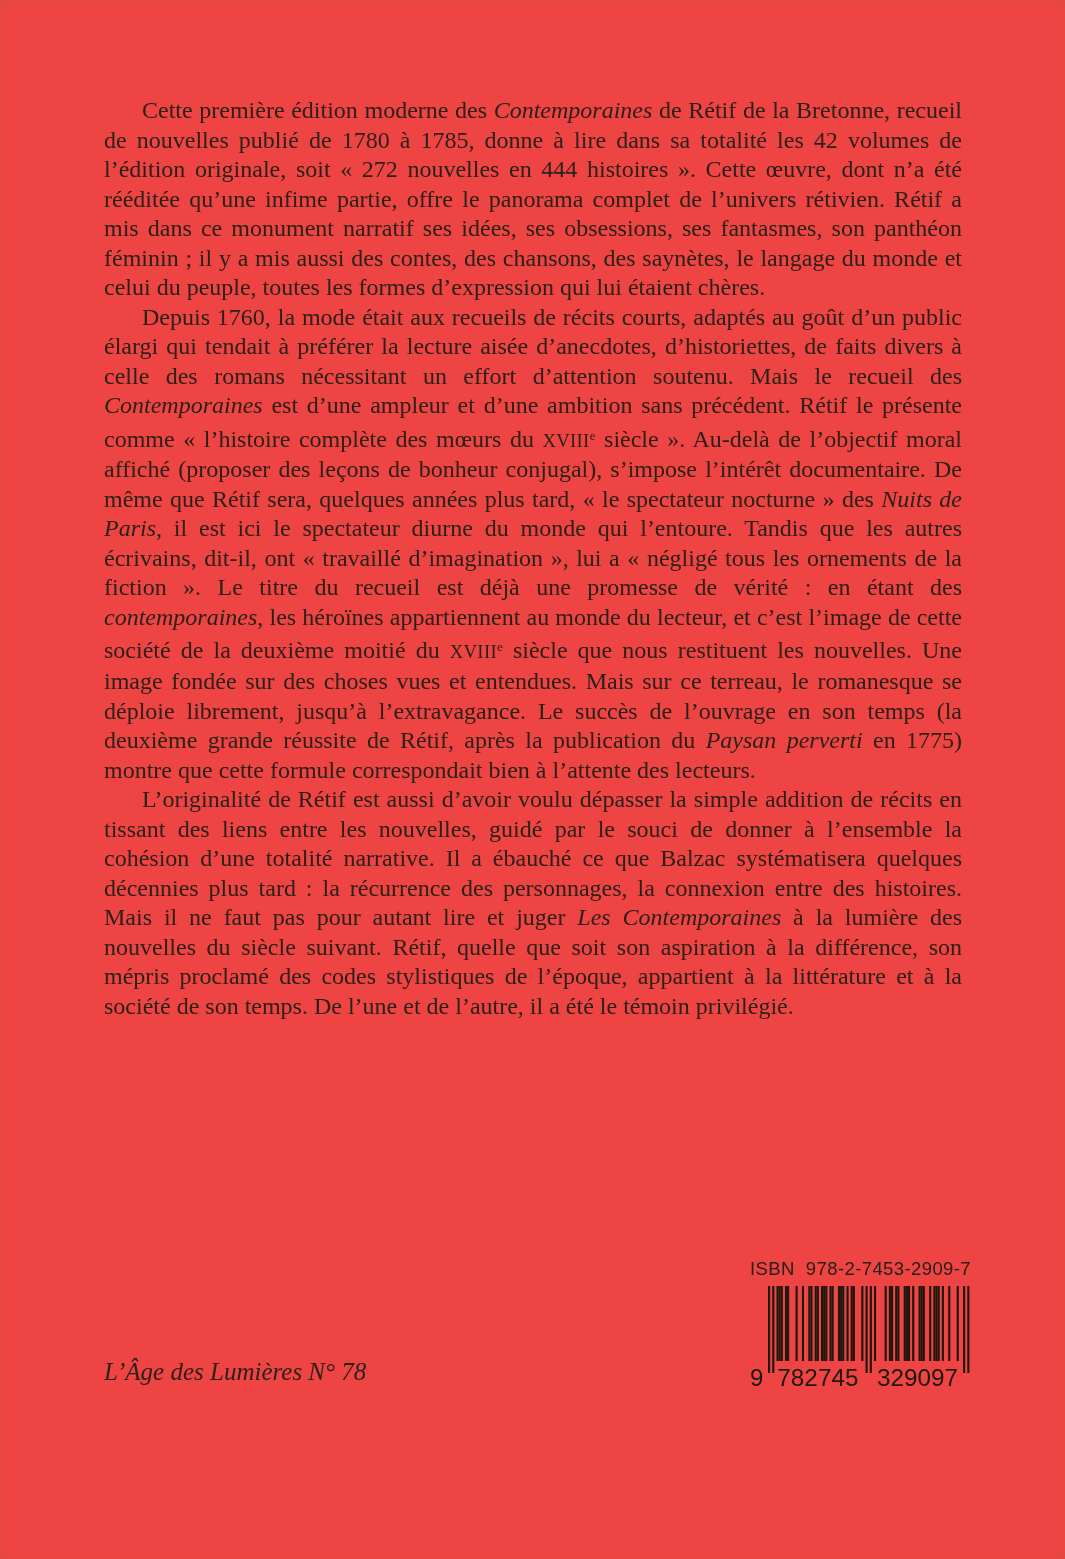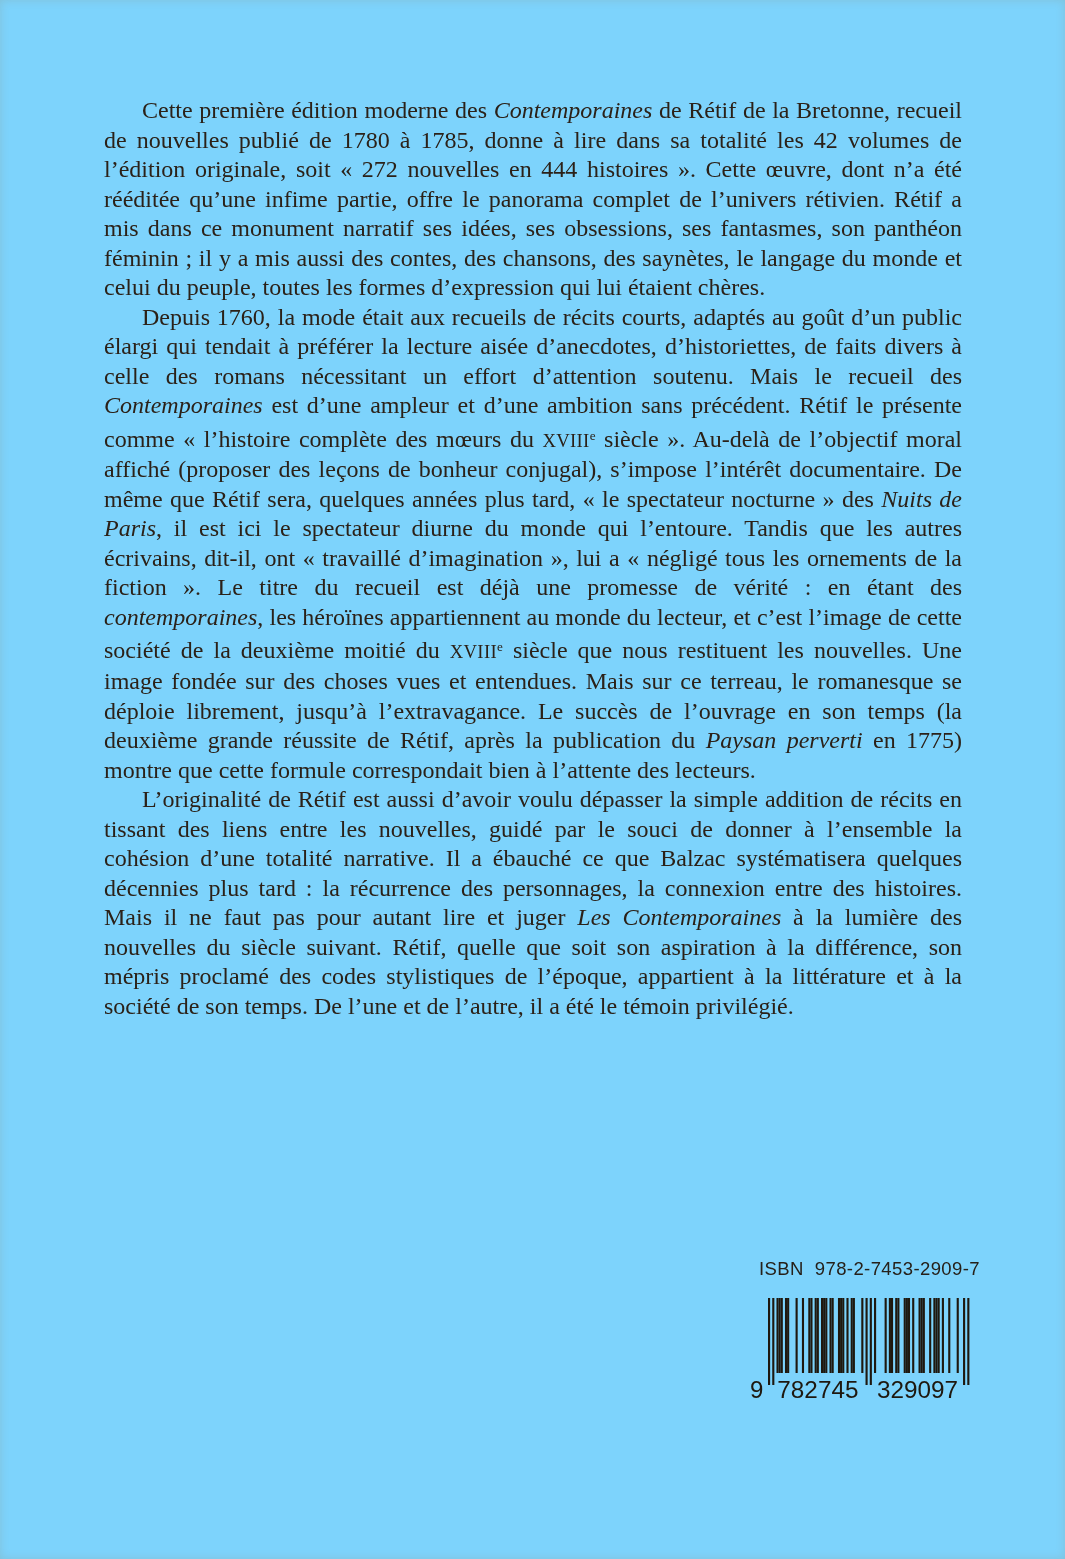--- a/index.html
+++ b/index.html
@@ -4,21 +4,21 @@
 <style>
   html, body {
     margin: 0;
     padding: 0;
     background: #fbe2b4;
   }
   .page {
     position: relative;
     width: 1065px;
     height: 1559px;
-    background: #7dd3fc;
+    background: #ef4444;
     overflow: hidden;
     font-family: "Liberation Serif", serif;
     color: #2b2118;
     box-shadow: inset 0 0 10px rgba(150,110,55,0.18);
   }
   .body-text {
     position: absolute;
     left: 104px;
     top: 96px;
     width: 858px;
@@ -46,43 +46,44 @@
     position: absolute;
     left: 750px;
     top: 1258px;
     width: 230px;
   }
   .isbn-label {
     font-family: "Liberation Sans", sans-serif;
     font-size: 18.5px;
     letter-spacing: 0.4px;
     color: #262019;
-    text-align: right;
+    text-align: left;
     white-space: pre;
-    margin: 0 0 18px 0;
+    margin: 0 0 6px 0;
   }
   .barcode-svg { display: block; }
   .barcode-svg rect { fill: #1e180f; }
   .barcode-svg text {
     font-family: "Liberation Sans", sans-serif;
     font-size: 24px;
     fill: #1e180f;
   }
 </style>
 </head>
 <body>
 
 <div class="page">
 
   <div class="body-text">
       <p class="para"><span>Cette première édition moderne des </span><span class="seg-italic">Contemporaines</span><span> de Rétif de la Bretonne, recueil de nouvelles publié de 1780 à 1785, donne à lire dans sa totalité les 42 volumes de l’édition originale, soit «&nbsp;272 nouvelles en 444 histoires&nbsp;». Cette œuvre, dont n’a été rééditée qu’une infime partie, offre le panorama complet de l’univers rétivien. Rétif a mis dans ce monument narratif ses idées, ses obsessions, ses fantasmes, son panthéon féminin&nbsp;; il y a mis aussi des contes, des chansons, des saynètes, le langage du monde et celui du peuple, toutes les formes d’expression qui lui étaient chères.</span></p>
       <p class="para"><span>Depuis 1760, la mode était aux recueils de récits courts, adaptés au goût d’un public élargi qui tendait à préférer la lecture aisée d’anecdotes, d’historiettes, de faits divers à celle des romans nécessitant un effort d’attention soutenu. Mais le recueil des </span><span class="seg-italic">Contemporaines</span><span> est d’une ampleur et d’une ambition sans précédent. Rétif le présente comme «&nbsp;l’histoire complète des mœurs du </span><span class="seg-smallcaps">XVIII</span><span class="seg-sup">e</span><span> siècle&nbsp;». Au-delà de l’objectif moral affiché (proposer des leçons de bonheur conjugal), s’impose l’intérêt documentaire. De même que Rétif sera, quelques années plus tard, «&nbsp;le spectateur nocturne&nbsp;» des </span><span class="seg-italic">Nuits de Paris</span><span>, il est ici le spectateur diurne du monde qui l’entoure. Tandis que les autres écrivains, dit-il, ont «&nbsp;travaillé d’imagination&nbsp;», lui a «&nbsp;négligé tous les ornements de la fiction&nbsp;». Le titre du recueil est déjà une promesse de vérité&nbsp;: en étant des </span><span class="seg-italic">contemporaines</span><span>, les héroïnes appartiennent au monde du lecteur, et c’est l’image de cette société de la deuxième moitié du </span><span class="seg-smallcaps">XVIII</span><span class="seg-sup">e</span><span> siècle que nous restituent les nouvelles. Une image fondée sur des choses vues et entendues. Mais sur ce terreau, le romanesque se déploie librement, jusqu’à l’extravagance. Le succès de l’ouvrage en son temps (la deuxième grande réussite de Rétif, après la publication du </span><span class="seg-italic">Paysan perverti</span><span> en 1775) montre que cette formule correspondait bien à l’attente des lecteurs.</span></p>
       <p class="para"><span>L’originalité de Rétif est aussi d’avoir voulu dépasser la simple addition de récits en tissant des liens entre les nouvelles, guidé par le souci de donner à l’ensemble la cohésion d’une totalité narrative. Il a ébauché ce que Balzac systématisera quelques décennies plus tard&nbsp;: la récurrence des personnages, la connexion entre des histoires. Mais il ne faut pas pour autant lire et juger </span><span class="seg-italic">Les Contemporaines</span><span> à la lumière des nouvelles du siècle suivant. Rétif, quelle que soit son aspiration à la différence, son mépris proclamé des codes stylistiques de l’époque, appartient à la littérature et à la société de son temps. De l’une et de l’autre, il a été le témoin privilégié.</span></p>
     </div>
 
+  <div class="series-label">L’Âge des Lumières N° 78</div>
 
   <div class="barcode-block">
     <div class="isbn-label">ISBN  978-2-7453-2909-7</div>
     <svg class="barcode-svg" width="228" height="104" viewBox="0 0 228 104">
         <rect x="18.00" y="0" width="2.12" height="87"></rect>
         <rect x="22.24" y="0" width="2.12" height="87"></rect>
         <rect x="26.48" y="0" width="2.12" height="75"></rect>
         <rect x="28.60" y="0" width="2.12" height="75"></rect>
         <rect x="30.72" y="0" width="2.12" height="75"></rect>
         <rect x="34.96" y="0" width="2.12" height="75"></rect>

